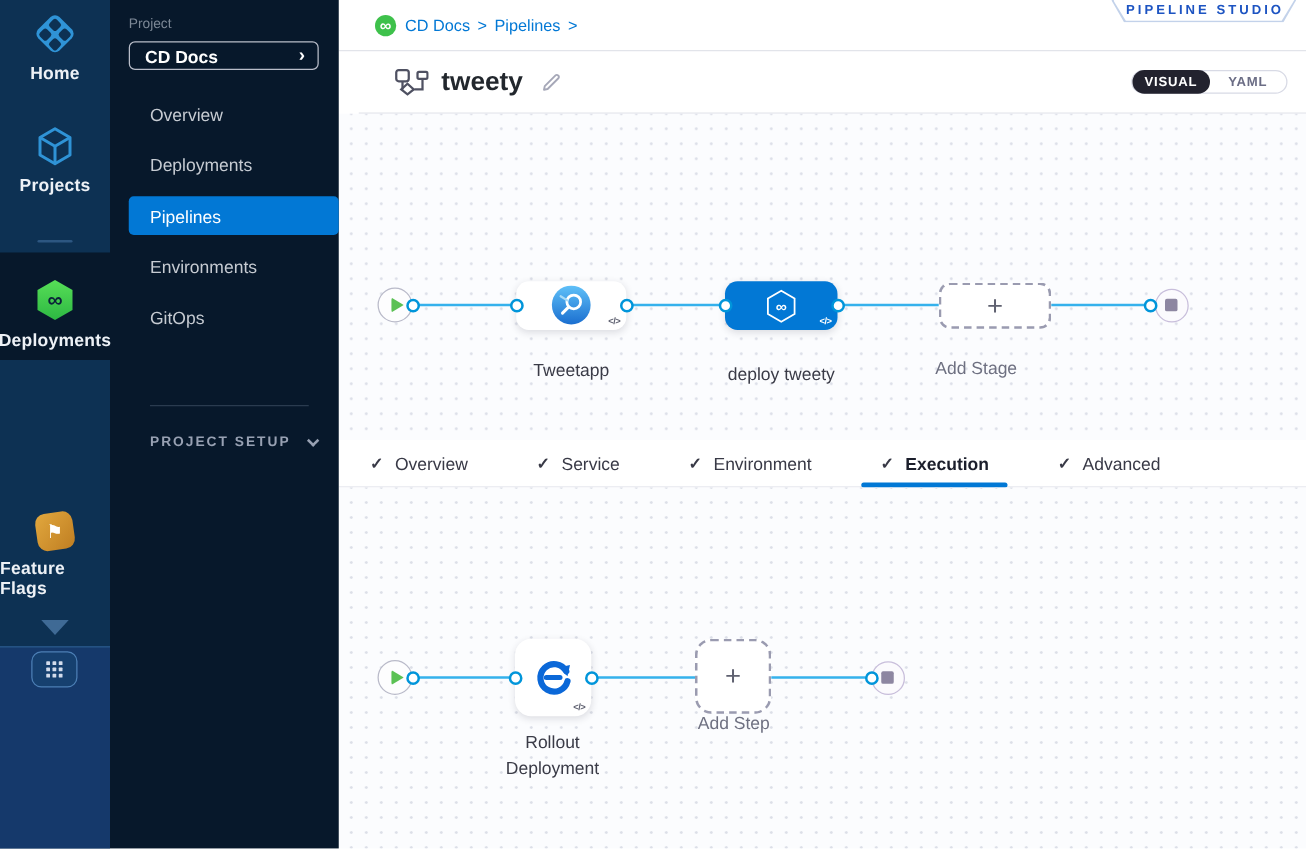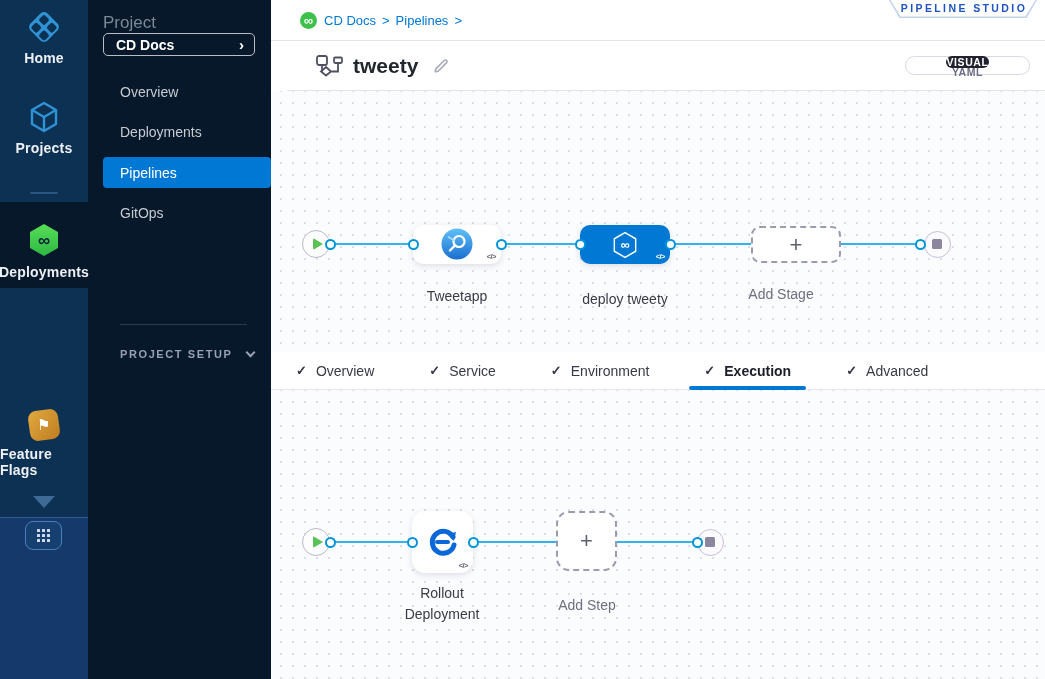--- a/index.html
+++ b/index.html
@@ -23,21 +23,21 @@
   
   .home-ico { width:34px; height:34px; position:relative; }
   .home-ico .dia { position:absolute; left:5px; top:5px; width:24px; height:24px; background:#2F93D6; border-radius:5px; transform:rotate(45deg); }
   .home-ico .holes { position:absolute; left:5px; top:5px; width:24px; height:24px; transform:rotate(45deg); display:grid; grid-template-columns:8px 8px; grid-template-rows:8px 8px; gap:3px; padding:2.5px; }
   .home-ico .holes span { background:#0D3153; border-radius:2px; }
   .ff-ico { width:30px; height:30px; border-radius:8px; background:linear-gradient(135deg,#E2A83E,#BF7E22); transform:rotate(-8deg); display:flex; align-items:center; justify-content:center; }
   .ff-ico span { color:#fff; font-size:15px; transform:rotate(8deg); }
 
   
   .sidebar { position:absolute; left:88px; top:0; width:183px; height:679px; background:#07182B; z-index:25; }
-  .proj-label { position:absolute; left:15px; top:13px; font-size:17px; color:#7C8896; }
+  .proj-label { position:absolute; left:15px; top:13px; font-size:11px; color:#7C8896; }
   .proj-select { position:absolute; left:15px; top:33px; width:152px; height:23px; border:1px solid #B9BDC9; border-radius:5px; display:flex; align-items:center; cursor:pointer; }
   .proj-select .name { color:#fff; font-size:14px; font-weight:bold; margin-left:12px; }
   .proj-select .chev { color:#fff; font-size:15px; font-weight:bold; margin-left:auto; margin-right:10px; }
   .menu { position:absolute; left:0; top:76px; width:183px; }
   .menu-item { position:relative; height:31px; margin-bottom:9.5px; display:flex; align-items:center; cursor:pointer; }
   .menu-item .txt { margin-left:32px; font-size:14px; color:#C6CBD2; }
   .menu-item.active { background:#0278D5; border-radius:4px; margin-left:15px; }
   .menu-item.active .txt { margin-left:17px; color:#fff; }
   .side-divider { position:absolute; left:32px; top:324px; width:127px; height:1px; background:#2A3B4F; }
   .proj-setup { position:absolute; left:32px; top:348px; display:flex; align-items:center; cursor:pointer;text-align:center; }
@@ -52,21 +52,21 @@
   .bc-sep { color:#0278D5; font-size:13px; margin-left:6px; margin-right:-1px; }
 
   .badge-wrap { position:absolute; top:0; right:8px; width:148px; height:18px; z-index:40; }
   .badge-border { position:absolute; inset:0; background:#C3D2EA; clip-path:polygon(0 0,100% 0,93% 100%,7% 100%); }
   .badge-inner { position:absolute; left:1.5px; right:1.5px; top:0; bottom:1.5px; background:#fff; clip-path:polygon(0 0,100% 0,93% 100%,7% 100%); display:flex; align-items:center; justify-content:center; }
   .badge-inner span { font-size:10.5px; font-weight:bold; letter-spacing:2.4px; color:#1D54C2; margin-left:2px; }
 
   .titlebar { height:50px; background:#fff; border-bottom:1px solid #E2E4EA; display:flex; align-items:center; padding-left:29px;margin-left:16px; }
   .title-text { font-size:21px; font-weight:bold; color:#22272D; margin-left:10px; }
   .pencil { margin-left:14px; cursor:pointer; }
-  .toggle { margin-left:auto; margin-right:15px; width:125px; height:19px; border:1px solid #D8DAE5; border-radius:10px; background:#fff; display:flex; align-items:center;flex-direction:column; }
+  .toggle { margin-left:auto; margin-right:15px; width:125px; height:19px; border:1px solid #D8DAE5; border-radius:10px; background:#fff; display:flex; align-items:center; }
   .toggle .seg { flex:1; height:19px; margin:-1px 0; display:flex; align-items:center; justify-content:center; font-size:10.5px; font-weight:bold; letter-spacing:.6px; cursor:pointer; }
   .toggle .seg.on { background:#22222E; color:#fff; border-radius:10px; }
   .toggle .seg.off { color:#6B6D85; }
 
   .canvas { position:relative; background-color:#FBFCFE;
     background-image:radial-gradient(circle,#DCDFE8 1px,rgba(0,0,0,0) 1.2px);
     background-size:12px 12px; background-position:4px 6px; }
   .canvas1 { height:261px; }
   .canvas2 { flex:1; }
 
@@ -177,20 +177,23 @@
     </div>
     <div class="menu">
       <div class="menu-item">
           <span class="txt">Overview</span>
         </div>
       <div class="menu-item">
           <span class="txt">Deployments</span>
         </div>
       <div class="menu-item active">
           <span class="txt">Pipelines</span>
+        </div>
+      <div class="menu-item">
+          <span class="txt">Environments</span>
         </div>
       <div class="menu-item">
           <span class="txt">GitOps</span>
         </div>
     </div>
     <div class="side-divider"></div>
     <div class="proj-setup">
       <span class="txt">PROJECT SETUP</span>
       <span class="chev-down"></span>
     </div>
@@ -337,17 +340,17 @@
 
       <div class="addnode" style="left:285px;top:121px;width:61px;height:60px;border-radius:13px;">
         <span class="addplus">+</span>
       </div>
 
       <div class="endnode" style="left:425.5px;top:138.5px;">
         <div class="stopsq"></div>
       </div>
 
       <div class="nlabel" style="left:121px;top:193px;width:100px;">Rollout Deployment</div>
-      <div class="nlabel dim" style="left:256px;top:205px;width:120px;">Add Step</div>
+      <div class="nlabel dim" style="left:256px;top:178px;width:120px;">Add Step</div>
     </div>
 
   </main>
 </div>
 
 </body></html>

